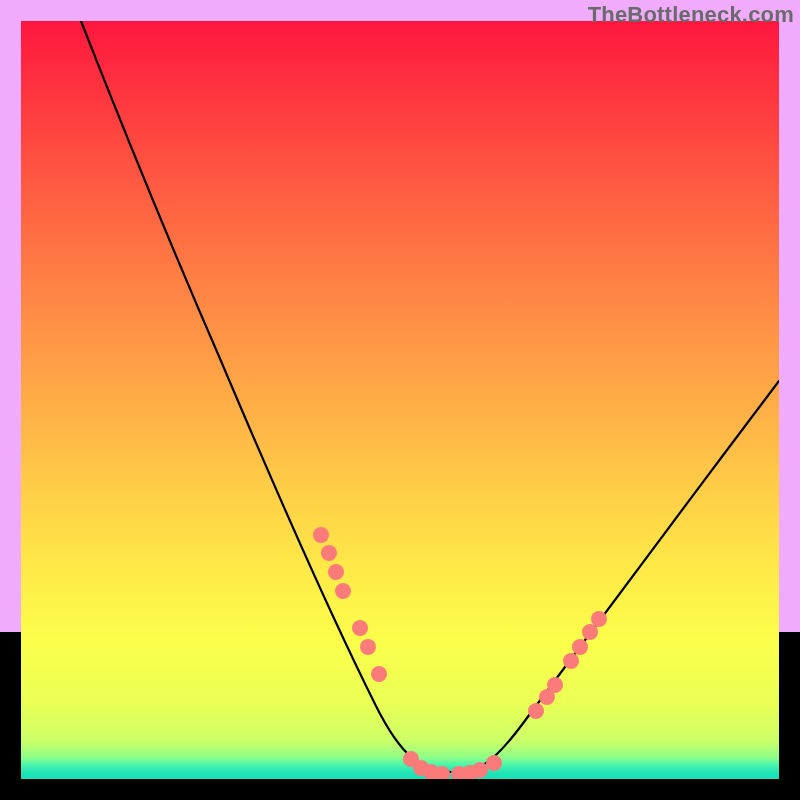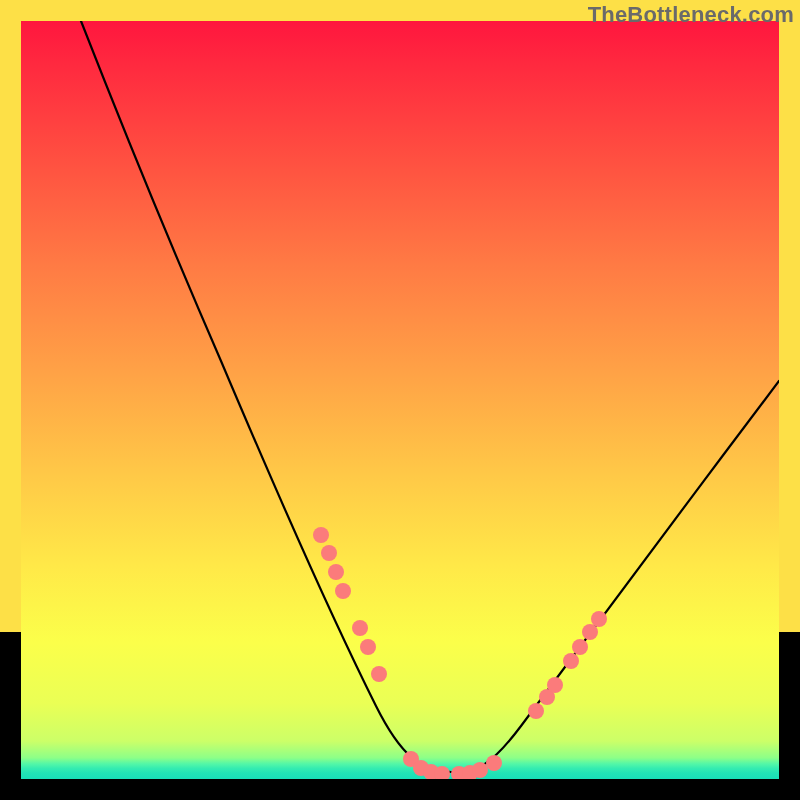--- a/index.html
+++ b/index.html
@@ -1,21 +1,21 @@
 <!DOCTYPE html>
 <html><head>
 <meta charset="utf-8">
 <style>
   * { margin: 0; padding: 0; box-sizing: border-box; }
   html, body { width: 800px; height: 800px; overflow: hidden; background: #000; }
   .frame {
     position: absolute;
     left: 0; top: 0;
     width: 800px; height: 632px;
-    background: #fde047;
+    background: #f0abfc;
   }
   .plot-area {
     position: absolute;
     left: 21px;
     top: 21px;
     width: 758px;
     height: 758px;
     
     background: linear-gradient(
       to bottom,

